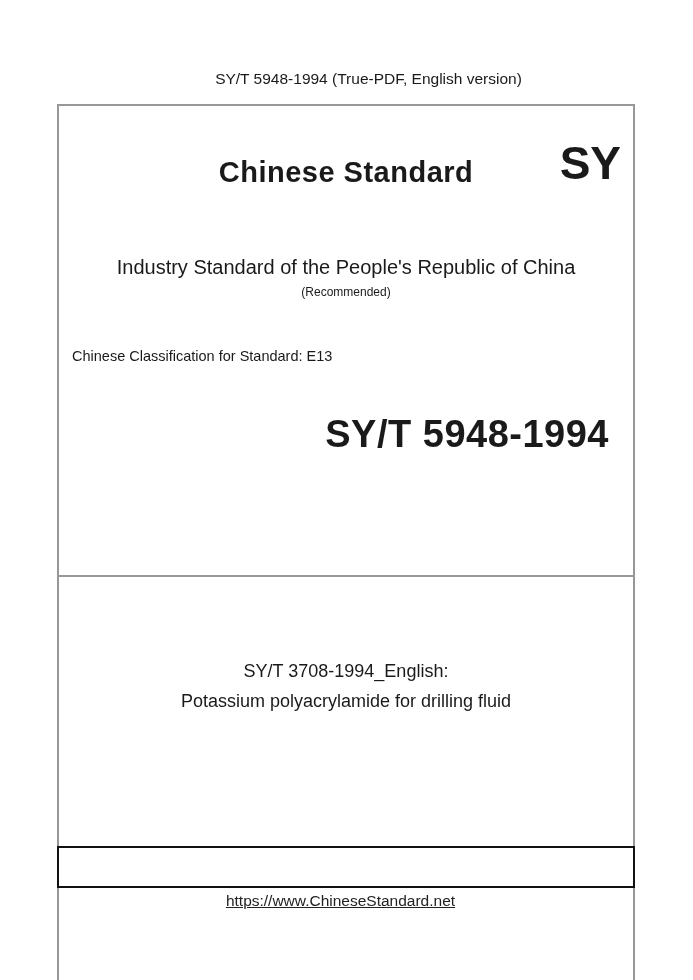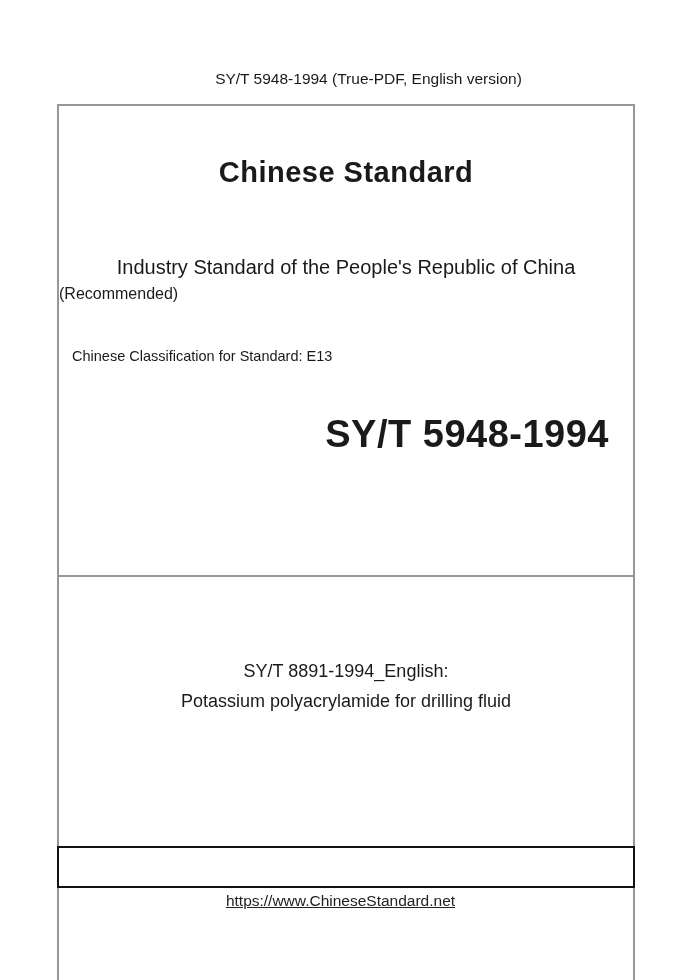--- a/index.html
+++ b/index.html
@@ -70,22 +70,22 @@
     left: 0;
     right: 0;
     text-align: center;
     font-size: 20px;
   }
   .recommended-line {
     position: absolute;
     top: 179px;
     left: 0;
     right: 0;
-    text-align: left;
-    font-size: 16px;
+    text-align: center;
+    font-size: 12px;
   }
 
   .classification-line {
     position: absolute;
     top: 242px;
     left: 13px;
     font-size: 14.5px;
   }
 
   .standard-number {
@@ -144,34 +144,35 @@
 </style>
 </head>
 <body>
 
 <div class="page-header">SY/T 5948-1994 (True-PDF, English version)</div>
 
 <div class="cover-box">
 
   <div class="title-row">
     <div class="brand-title">Chinese Standard</div>
+    <div class="brand-code">SY</div>
   </div>
 
   <div class="industry-line">Industry Standard of the People's Republic of China</div>
 
   <div class="recommended-line">(Recommended)</div>
 
   <div class="classification-line">Chinese Classification for Standard: E13</div>
 
   <div class="standard-number">SY/T 5948-1994</div>
 
   <div class="section-divider"></div>
 
   <div class="english-title-block">
-    <div>SY/T 8891-1994_English:</div>
+    <div>SY/T 3708-1994_English:</div>
     <div>Potassium polyacrylamide for drilling fluid</div>
   </div>
 
 </div>
 
 <div class="footer-box"></div>
 
 <div class="page-footer">
   <a>https://www.ChineseStandard.net</a>
 </div>

